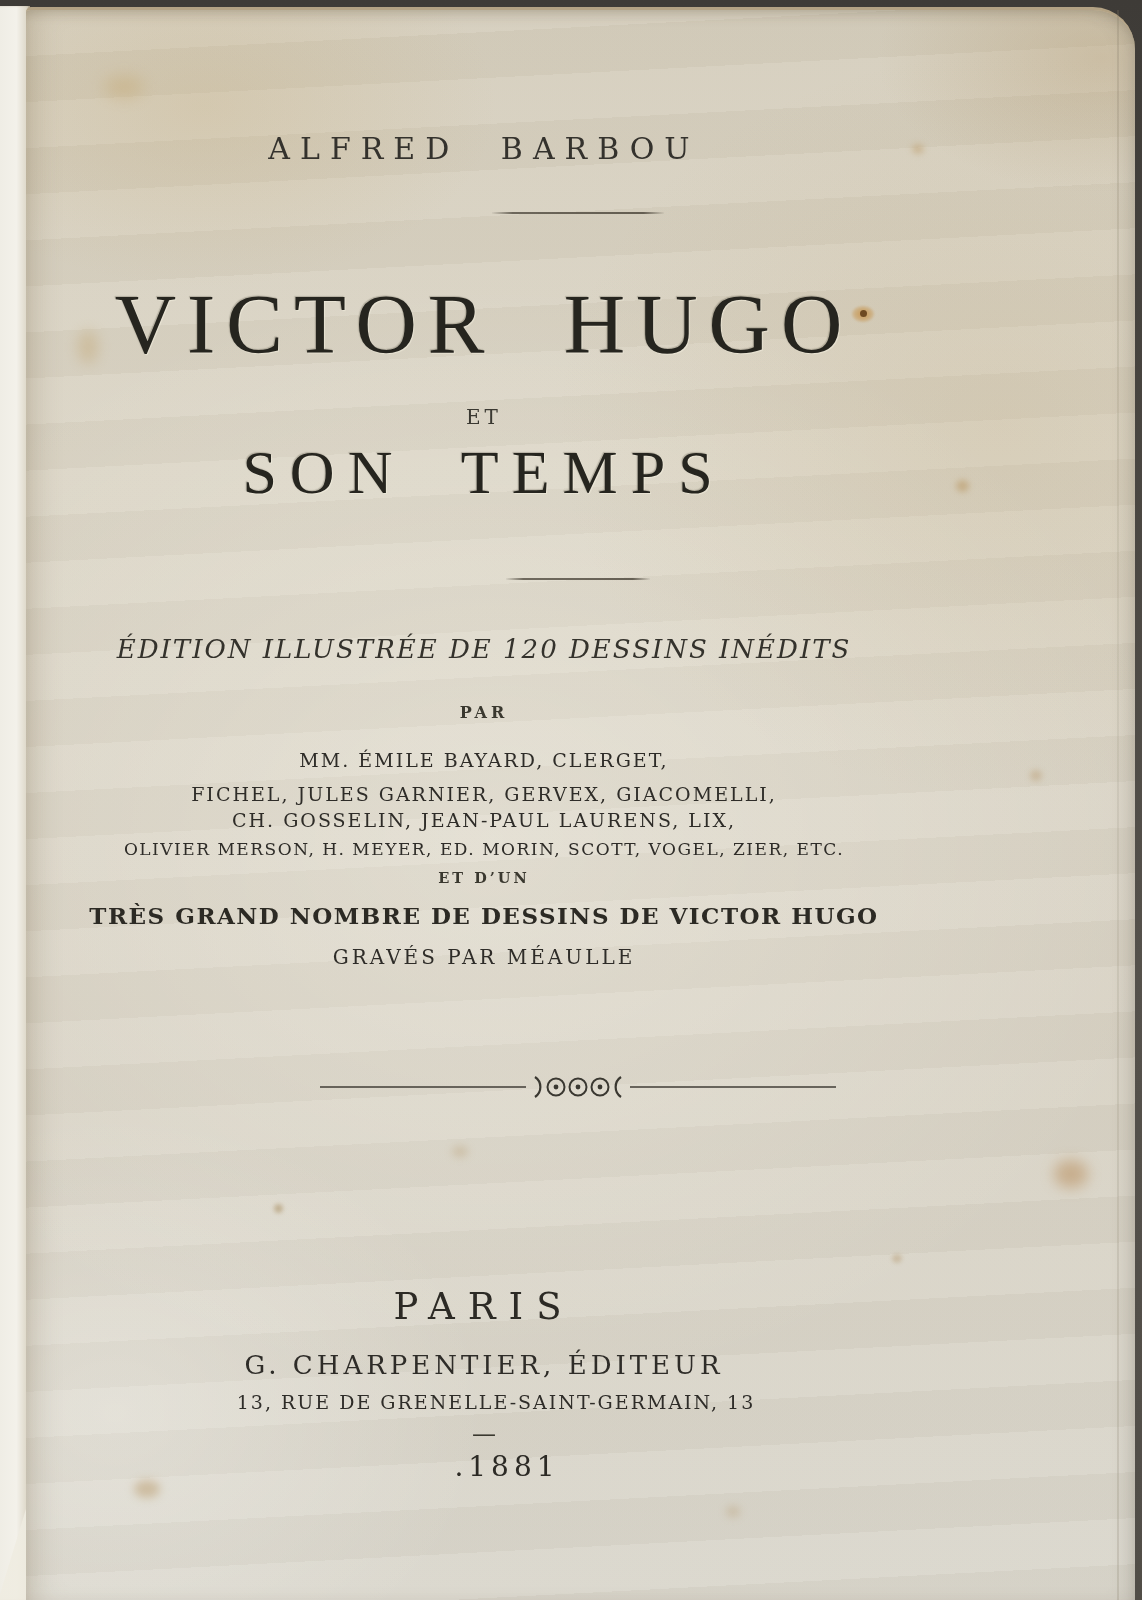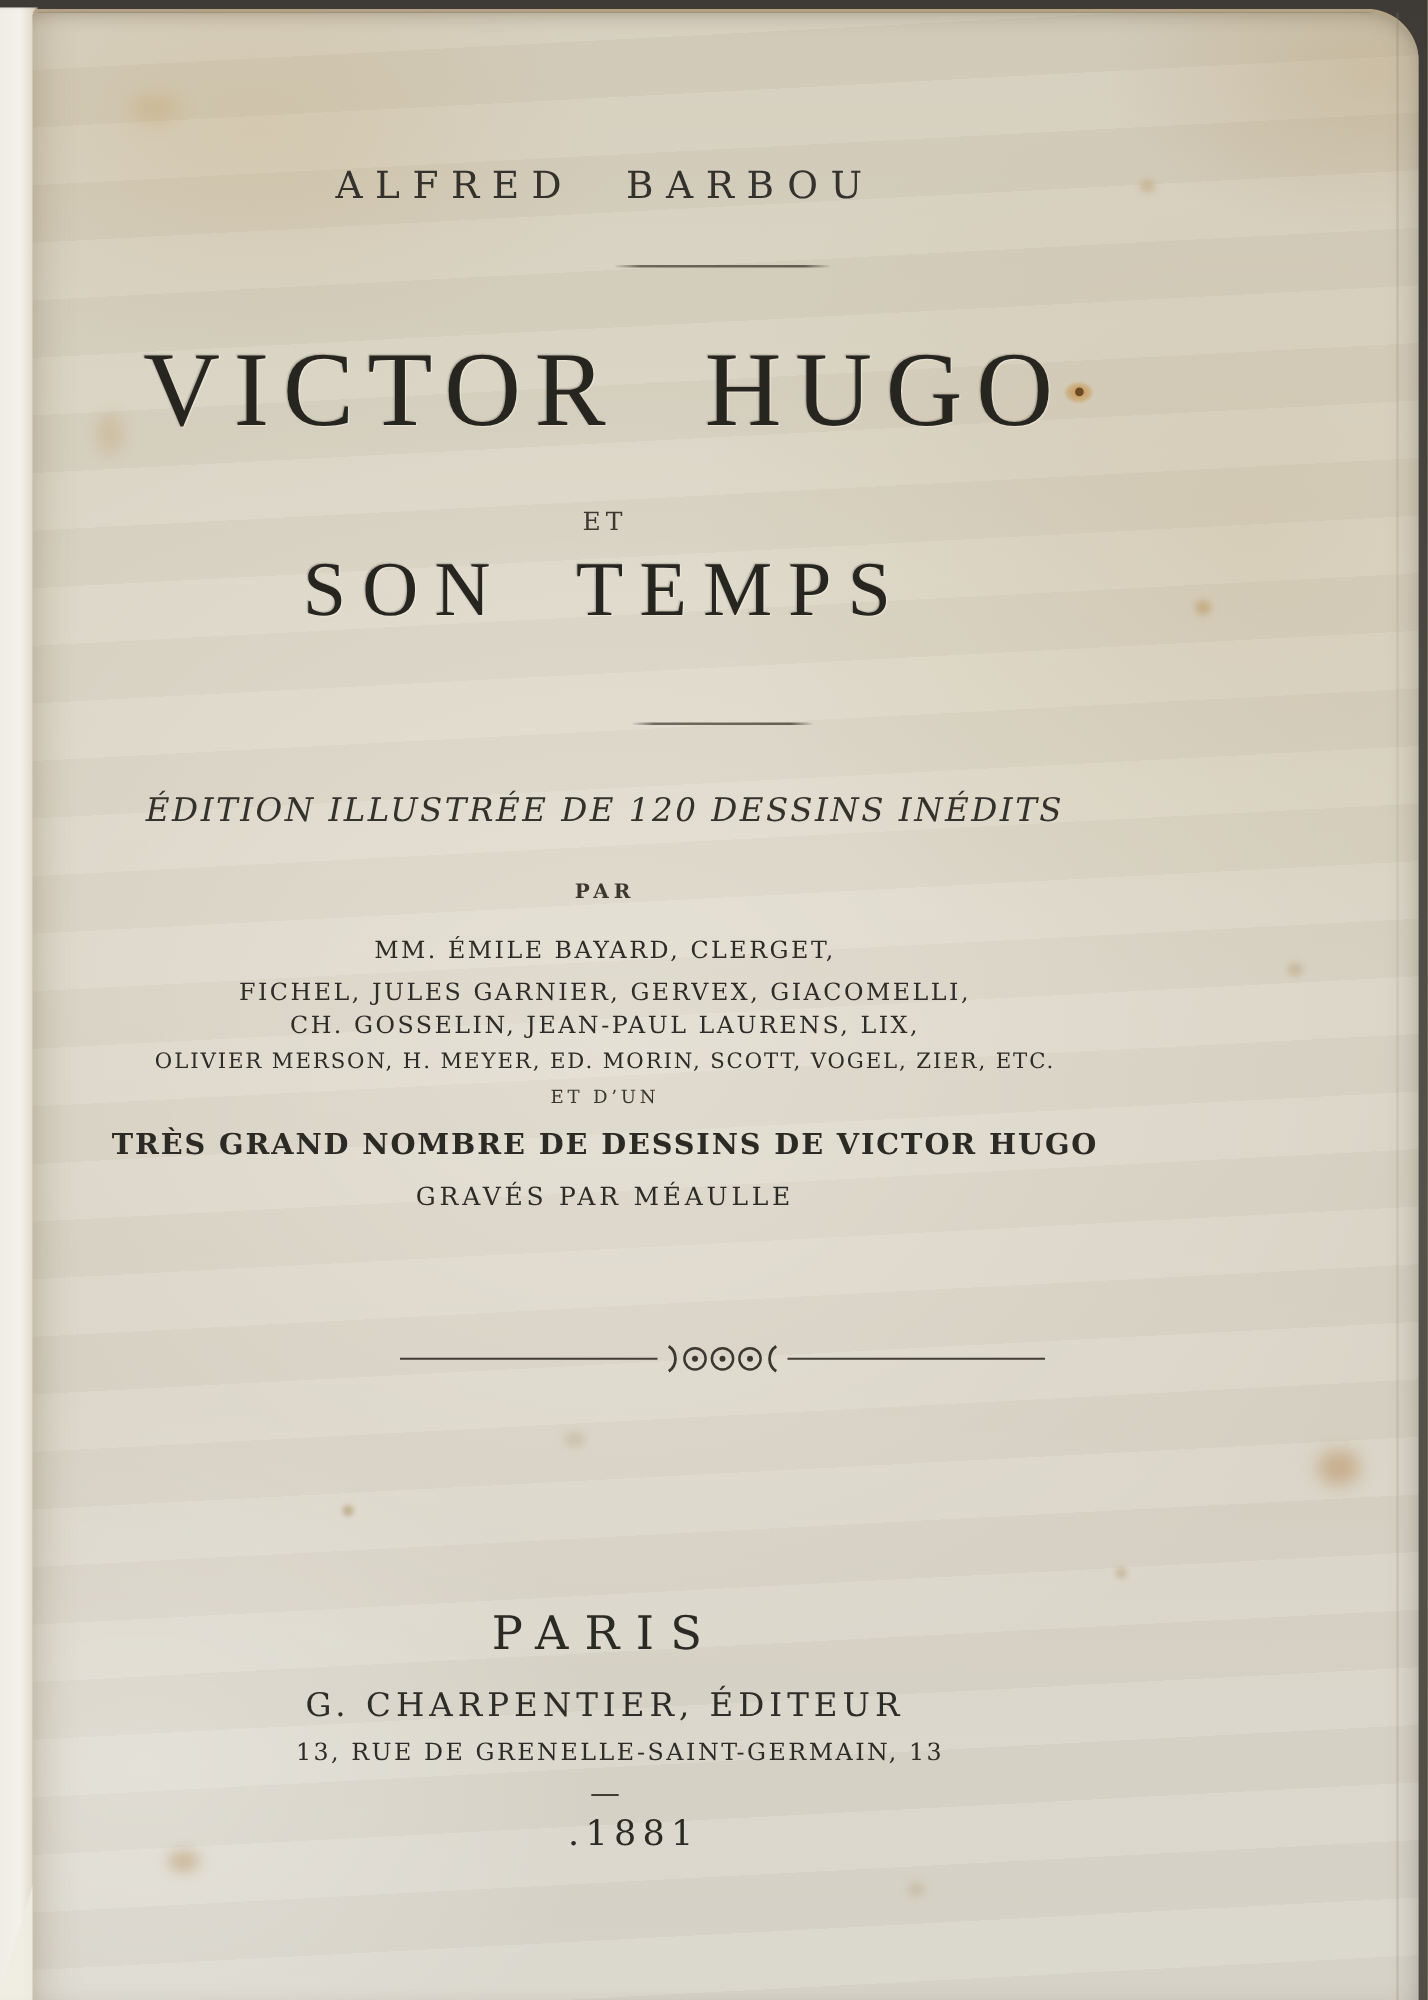--- a/index.html
+++ b/index.html
@@ -42,31 +42,31 @@
   
   .page-edge-line{position:absolute;top:0;bottom:0;right:16px;width:2px;
     background:linear-gradient(to bottom,rgba(130,120,100,.25),rgba(130,120,100,.12) 40%,rgba(130,120,100,.22));}
   .content{position:absolute;inset:0;color:#2e2c28;}
   .line{position:absolute;left:0;width:916px;text-align:center;white-space:nowrap;line-height:1;}
 
   .author{top:124px;font-size:30px;letter-spacing:10px;word-spacing:22px;color:#34322d;}
   .rule{position:absolute;height:2px;
     background:linear-gradient(to right,rgba(62,56,45,.05),rgba(62,56,45,.7) 12%,rgba(62,56,45,.75) 88%,rgba(62,56,45,.05));}
   .rule-author{top:202px;left:466px;width:172px;}
-  .title1{top:260px;font-family:"Liberation Serif",serif;font-size:85px;letter-spacing:11px;word-spacing:36px;color:#26251f;text-shadow:1px 1px 1px rgba(250,246,230,.5), -1px -1px 1px rgba(60,55,40,.25);}
+  .title1{top:272px;font-family:"Liberation Serif",serif;font-size:85px;letter-spacing:11px;word-spacing:36px;color:#26251f;text-shadow:1px 1px 1px rgba(250,246,230,.5), -1px -1px 1px rgba(60,55,40,.25);}
   .conjunction{top:397px;font-size:20px;letter-spacing:4px;color:#3a3831;}
   .title2{top:431px;font-family:"Liberation Serif",serif;font-size:62px;letter-spacing:13px;word-spacing:28px;color:#26251f;text-shadow:1px 1px 1px rgba(250,246,230,.5), -1px -1px 1px rgba(60,55,40,.25);}
   .rule-title{top:568px;left:480px;width:144px;}
   .edition{top:626px;font-style:italic;font-size:26px;letter-spacing:2px;color:#34322c;}
   .par{top:695px;font-size:16px;letter-spacing:4px;font-weight:bold;color:#3a382f;}
   .contrib1{top:741px;font-size:19px;letter-spacing:2px;}
   .contrib2{top:775px;font-size:19px;letter-spacing:2px;}
   .contrib3{top:801px;font-size:19px;letter-spacing:2px;}
   .contrib4{top:831px;font-size:17px;letter-spacing:1.5px;}
-  .etdun{top:861px;font-size:14.5px;letter-spacing:3px;font-weight:normal;color:#3a382f;}
+  .etdun{top:861px;font-size:14.5px;letter-spacing:3px;font-weight:bold;color:#3a382f;}
   .grand{top:894px;font-size:23px;letter-spacing:1.5px;font-weight:bold;color:#2c2a24;}
   .graves{top:937px;font-size:20px;letter-spacing:3px;}
   .ornament{position:absolute;top:1062px;left:292px;width:520px;height:30px;}
   .city{top:1278px;font-size:37px;letter-spacing:13px;color:#2c2a25;}
   .publisher{top:1342px;font-size:26px;letter-spacing:4px;}
   .address{top:1383px;font-size:19px;letter-spacing:2px;padding-left:12px;}
   .dash{top:1412px;font-size:24px;letter-spacing:0;color:#3a382f;}
   .year{top:1443px;font-size:28px;letter-spacing:5px;color:#2c2a25;padding-left:23px;}
 
   .fox{position:absolute;border-radius:50%;pointer-events:none;}

